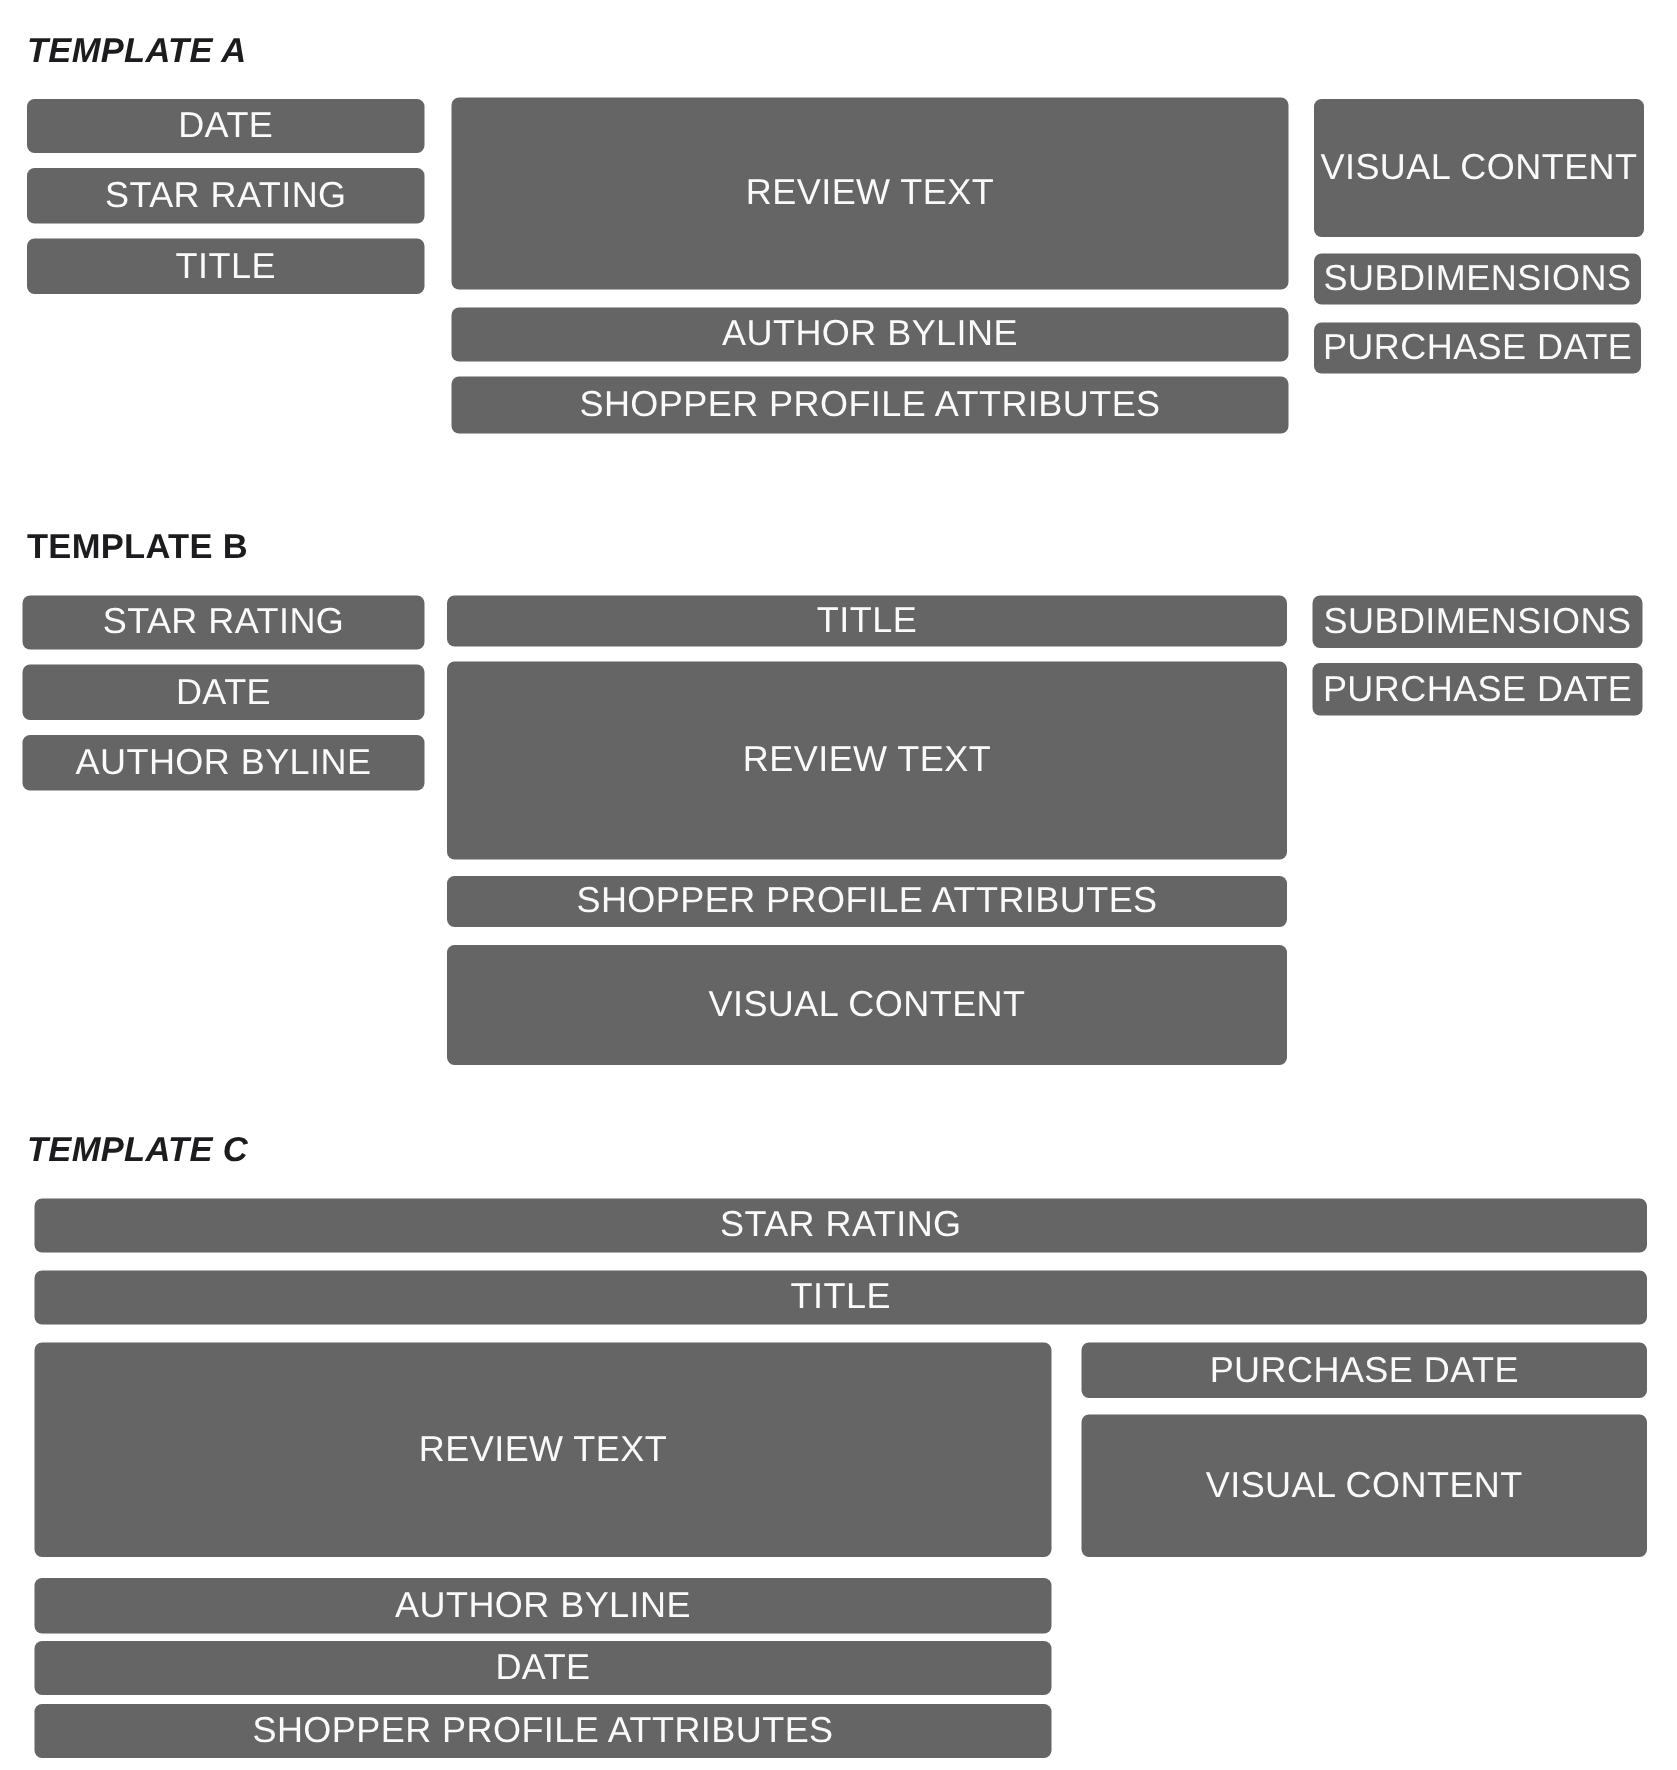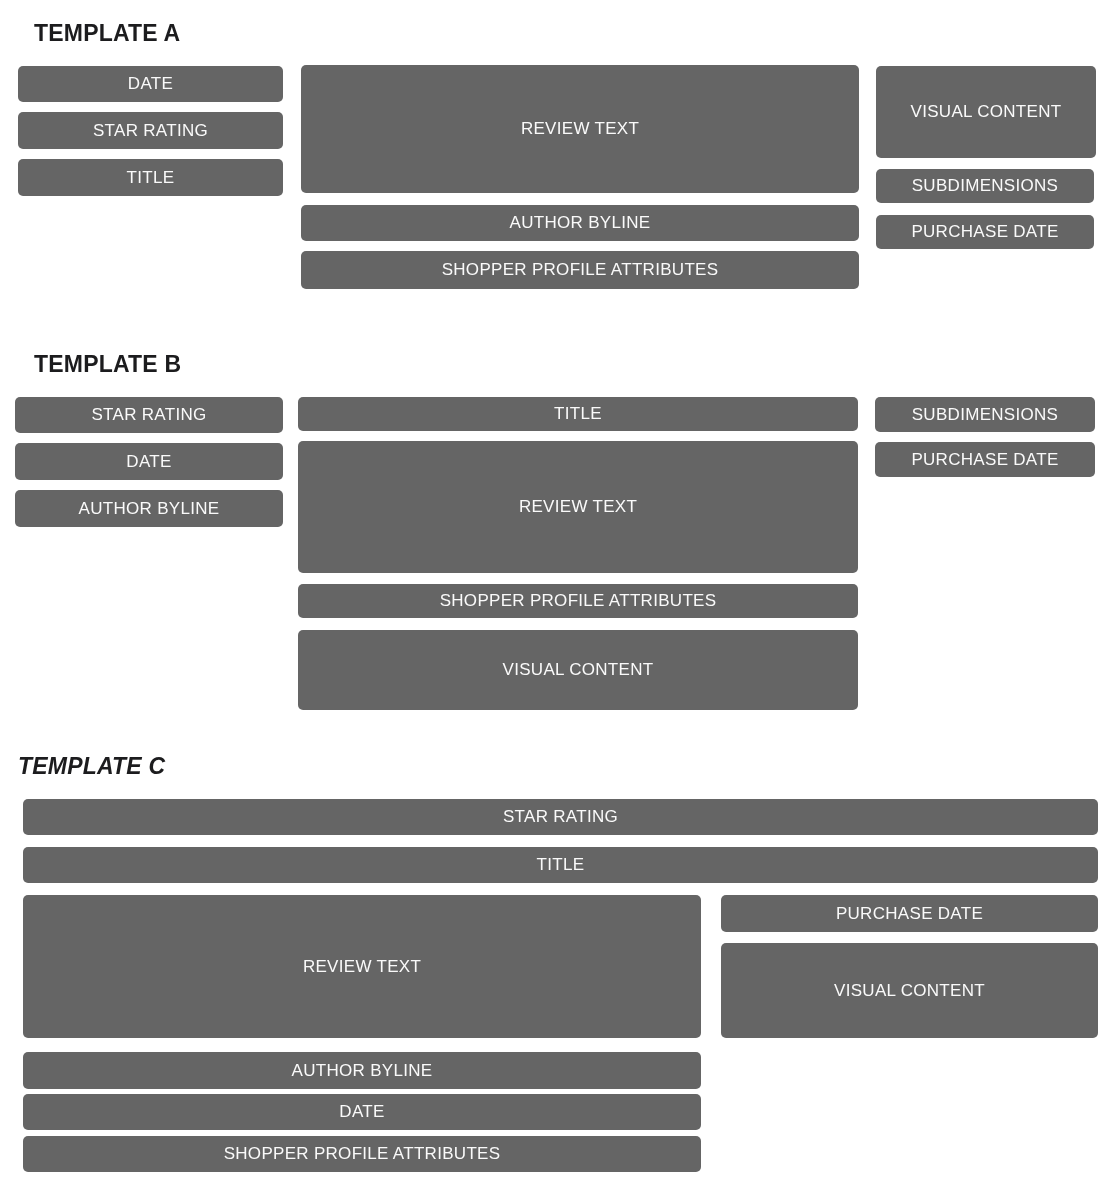--- a/index.html
+++ b/index.html
@@ -21,54 +21,54 @@
     font-weight: 700;
     color: #1c1c1e;
     letter-spacing: 0.2px;
     white-space: nowrap;
   }
   .box {
     position: absolute;
     background: #656565;
     border-radius: 5px;
     color: #fafafa;
-    font-size: 17px;
+    font-size: 24px;
     font-weight: 400;
     letter-spacing: 0.3px;
     display: flex;
     align-items: center;
     justify-content: center;
     text-align: right;
     white-space: nowrap;
     box-sizing: border-box;
   }
 </style>
 </head>
 <body>
 
 <div class="canvas">
 
   <section>
-    <div class="heading" style="left:34px; top:20px;">TEMPLATE A</div>
+    <div class="heading" style="left:18px; top:20px;font-style:italic;">TEMPLATE A</div>
 
     <div class="box" style="left:18px; top:66px; width:265px; height:36px;">DATE</div>
     <div class="box" style="left:18px; top:112px; width:265px; height:37px;">STAR RATING</div>
     <div class="box" style="left:18px; top:159px; width:265px; height:37px;">TITLE</div>
 
     <div class="box" style="left:301px; top:65px; width:558px; height:128px;">REVIEW TEXT</div>
     <div class="box" style="left:301px; top:205px; width:558px; height:36px;">AUTHOR BYLINE</div>
     <div class="box" style="left:301px; top:251px; width:558px; height:38px;">SHOPPER PROFILE ATTRIBUTES</div>
 
     <div class="box" style="left:876px; top:66px; width:220px; height:92px;">VISUAL CONTENT</div>
     <div class="box" style="left:876px; top:169px; width:218px; height:34px;">SUBDIMENSIONS</div>
     <div class="box" style="left:876px; top:215px; width:218px; height:34px;">PURCHASE DATE</div>
   </section>
 
   <section>
-    <div class="heading" style="left:18px; top:351px;margin-left:16px;">TEMPLATE B</div>
+    <div class="heading" style="left:18px; top:351px;">TEMPLATE B</div>
 
     <div class="box" style="left:15px; top:397px; width:268px; height:36px;">STAR RATING</div>
     <div class="box" style="left:15px; top:443px; width:268px; height:37px;">DATE</div>
     <div class="box" style="left:15px; top:490px; width:268px; height:37px;">AUTHOR BYLINE</div>
 
     <div class="box" style="left:298px; top:397px; width:560px; height:34px;">TITLE</div>
     <div class="box" style="left:298px; top:441px; width:560px; height:132px;">REVIEW TEXT</div>
     <div class="box" style="left:298px; top:584px; width:560px; height:34px;">SHOPPER PROFILE ATTRIBUTES</div>
     <div class="box" style="left:298px; top:630px; width:560px; height:80px;">VISUAL CONTENT</div>
 

